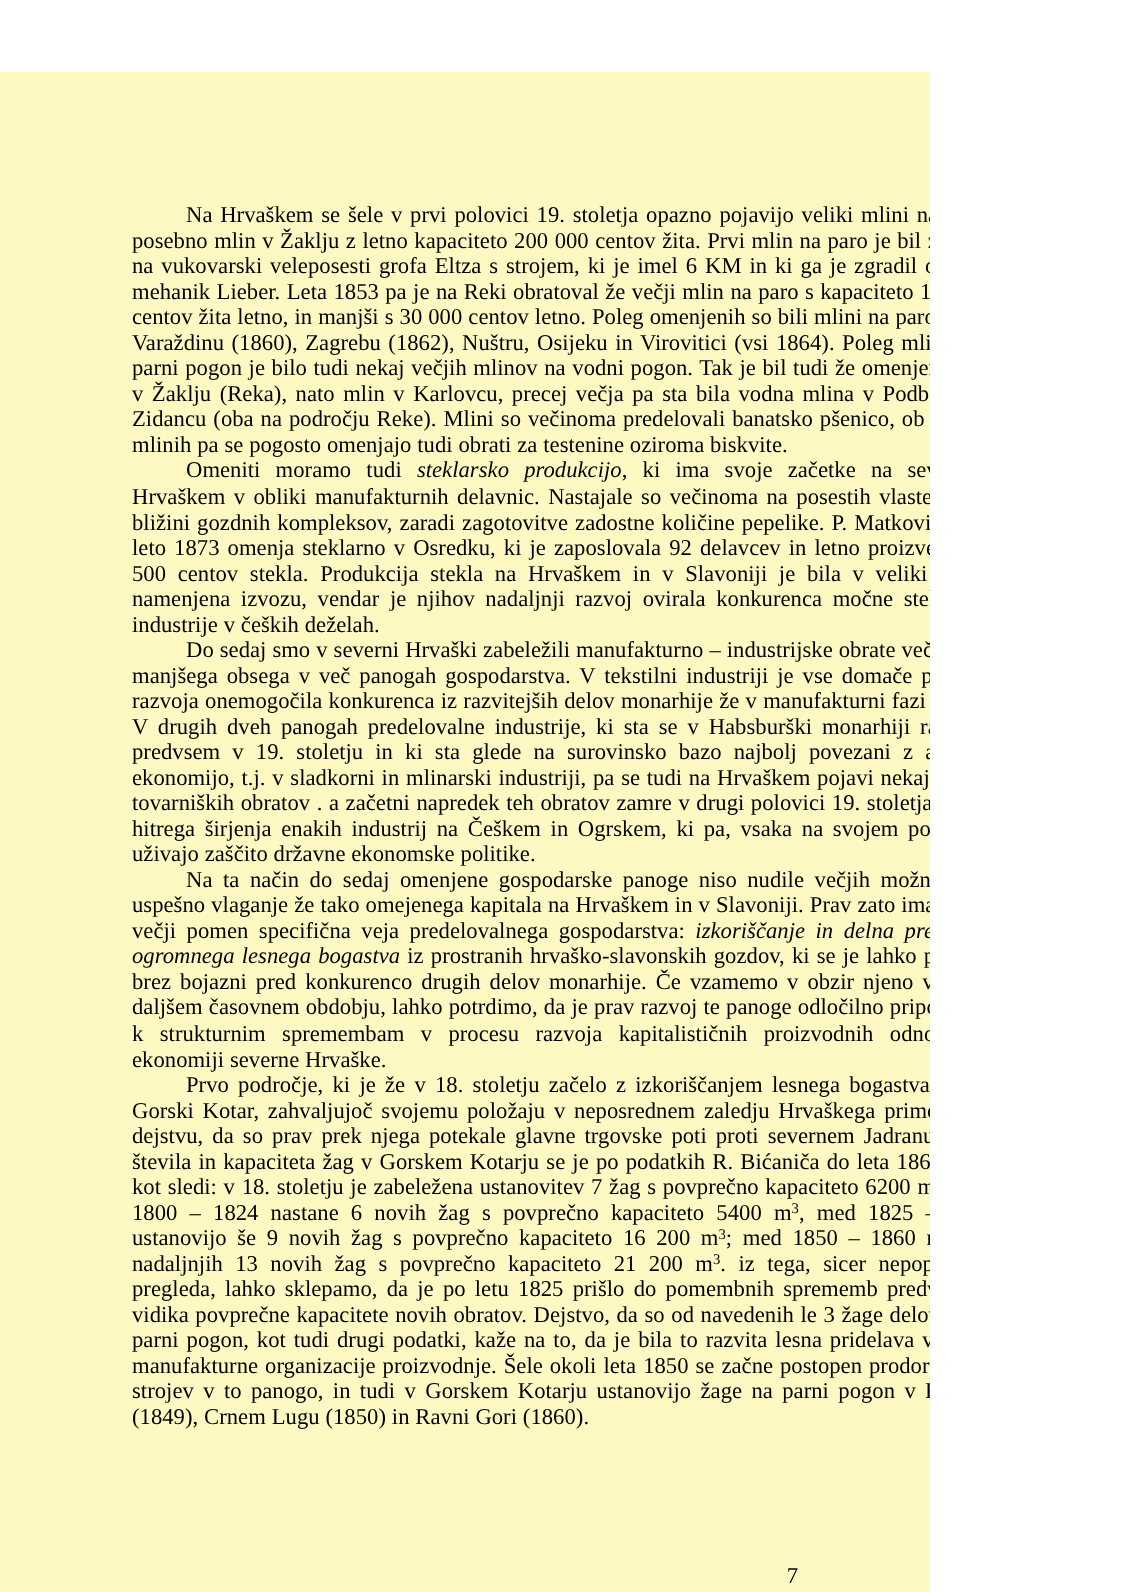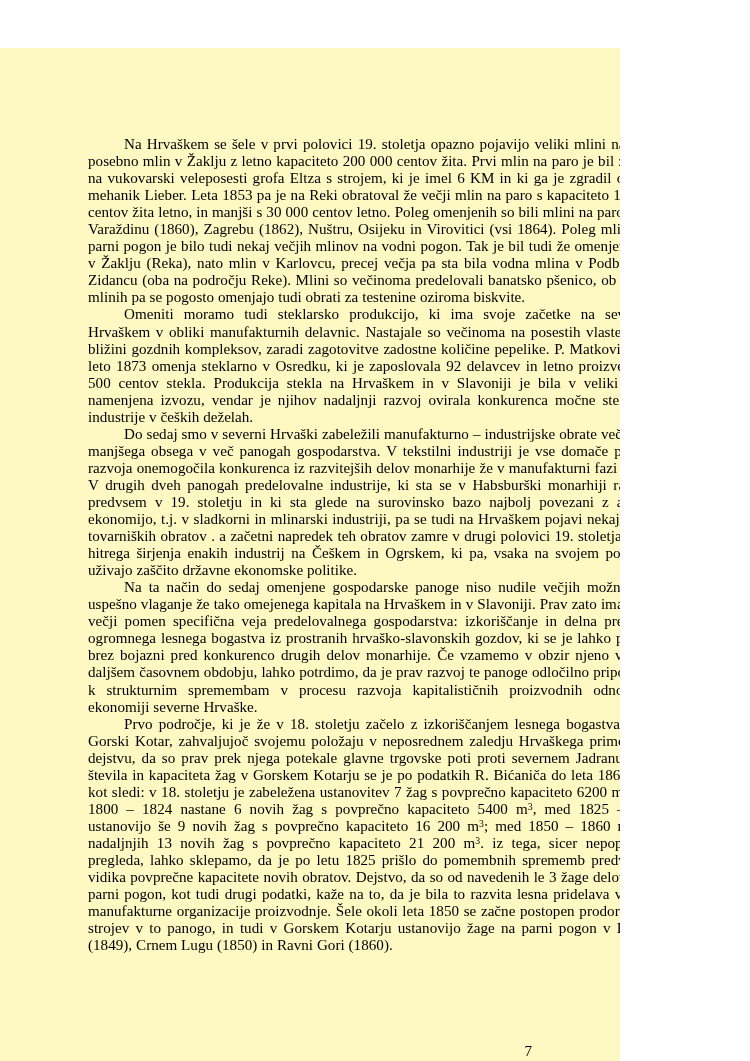--- a/index.html
+++ b/index.html
@@ -37,20 +37,21 @@
     text-indent: 36px;
     hyphens: none;
     -webkit-hyphens: none;
     letter-spacing: 0.02px;
     word-spacing: 0.1px;
   }
   p.para + p.para {
     margin-top: 0;
   }
   .it {
+    font-style: italic;
   }
   sup {
     font-size: 0.65em;
     line-height: 0;
     vertical-align: 0.42em;
   }
   .page-number {
     position: absolute;
     right: 88px;
     top: 995px;

